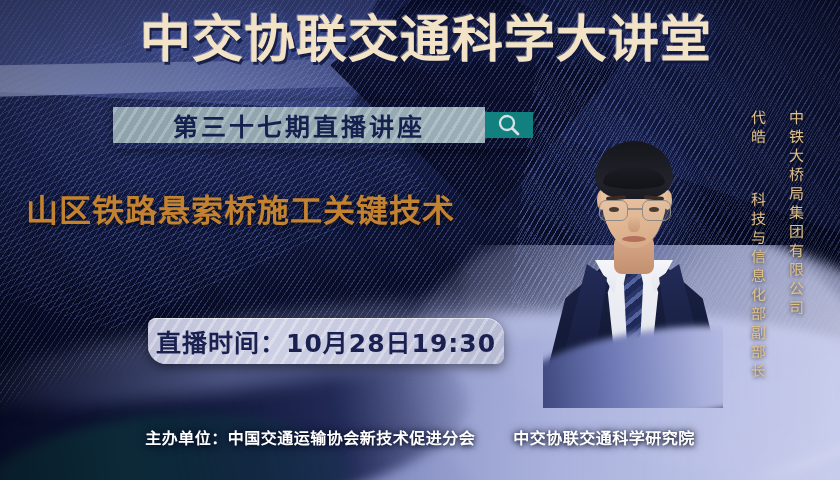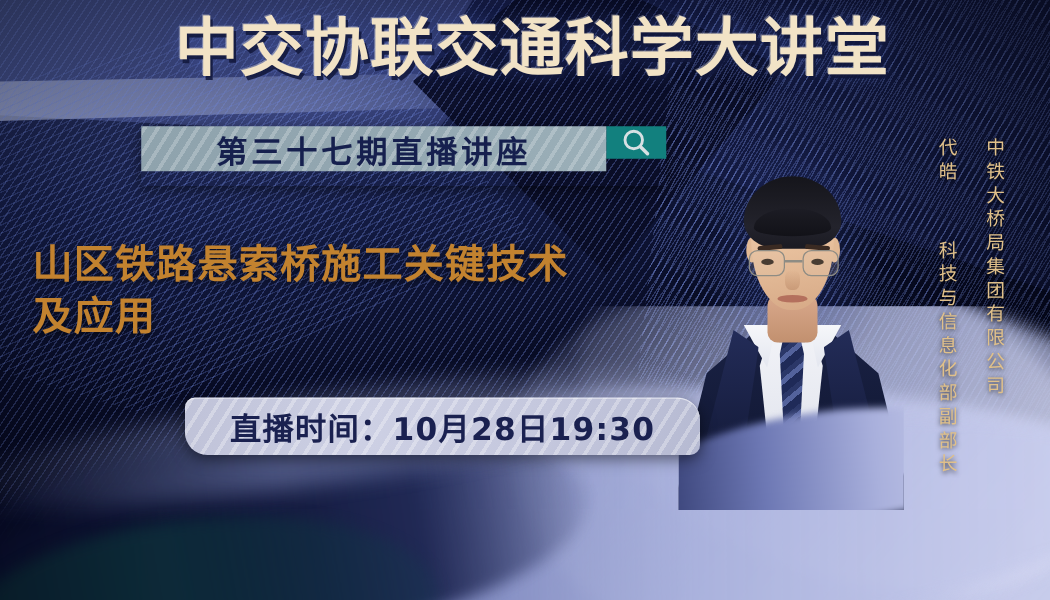--- a/index.html
+++ b/index.html
@@ -149,21 +149,21 @@
       -1px -1px 0 rgba(255,250,240,.35),
       0 0 14px rgba(70,95,190,.45);
     white-space:nowrap;
     padding-left:12px;
   }
 
   
   .subbar{
     position:absolute;left:113px;top:101px;
     width:420px;height:48px;
-    display:flex;align-items:flex-start;
+    display:flex;align-items:center;
     box-shadow:0 2px 10px rgba(0,0,0,.45);
   }
   .subbar-main{
     position:relative;flex:1;
     background:linear-gradient(90deg,#8fa3ad 0%, #93a7b1 55%, #9bafb8 100%);
     display:flex;align-items:center;justify-content:center;
     overflow:hidden;
   }
   .subbar-main::after{
     content:"";position:absolute;inset:0;
@@ -197,21 +197,21 @@
     font-family:"DejaVu Sans","Liberation Sans",sans-serif;
     text-shadow:0 2px 6px rgba(0,0,0,.6);
   }
   .topic .l2{display:block;}
 
   
   .timebadge{
     position:absolute;left:148px;top:318px;
     height:46px;min-width:316px;
     display:flex;align-items:center;justify-content:center;
-    padding:0 36px;
+    padding:0 8px;
     border-radius:8px 18px 8px 18px;
     background:linear-gradient(100deg,#bfc2d8 0%, #cdd0e4 35%, #c4c7dd 70%, #b6bad2 100%);
     box-shadow:0 3px 12px rgba(0,0,0,.5), inset 0 1px 0 rgba(255,255,255,.55);
     overflow:hidden;
   }
   .timebadge::after{
     content:"";position:absolute;inset:0;
     background-image:repeating-linear-gradient(-58deg,
       rgba(255,255,255,.00) 0px,
       rgba(255,255,255,.00) 7px,
@@ -431,24 +431,28 @@
     <div class="subbar-search">
       <svg width="26" height="26" viewBox="0 0 26 26">
         <circle cx="11" cy="11" r="7" fill="none" stroke="#d7e0e3" stroke-width="2.3"></circle>
         <line x1="16.2" y1="16.2" x2="22" y2="22" stroke="#d7e0e3" stroke-width="2.8" stroke-linecap="round"></line>
       </svg>
     </div>
   </div>
 
   <div class="topic">
     <span class="l1">山区铁路悬索桥施工关键技术</span>
-    <span class="l2">及应用</span>
   </div>
 
   <div class="timebadge">
     <span class="timebadge-text">直播时间：10月28日19:30</span>
   </div>
 
   <div class="vtext v-org">中铁大桥局集团有限公司</div>
   <div class="vtext v-person">代皓  科技与信息化部副部长</div>
 
+  <div class="footer">
+    <span>主办单位：中国交通运输协会新技术促进分会</span>
+    <span class="gap"></span>
+    <span>中交协联交通科学研究院</span>
+  </div>
 
 </div>
 
 </body></html>

